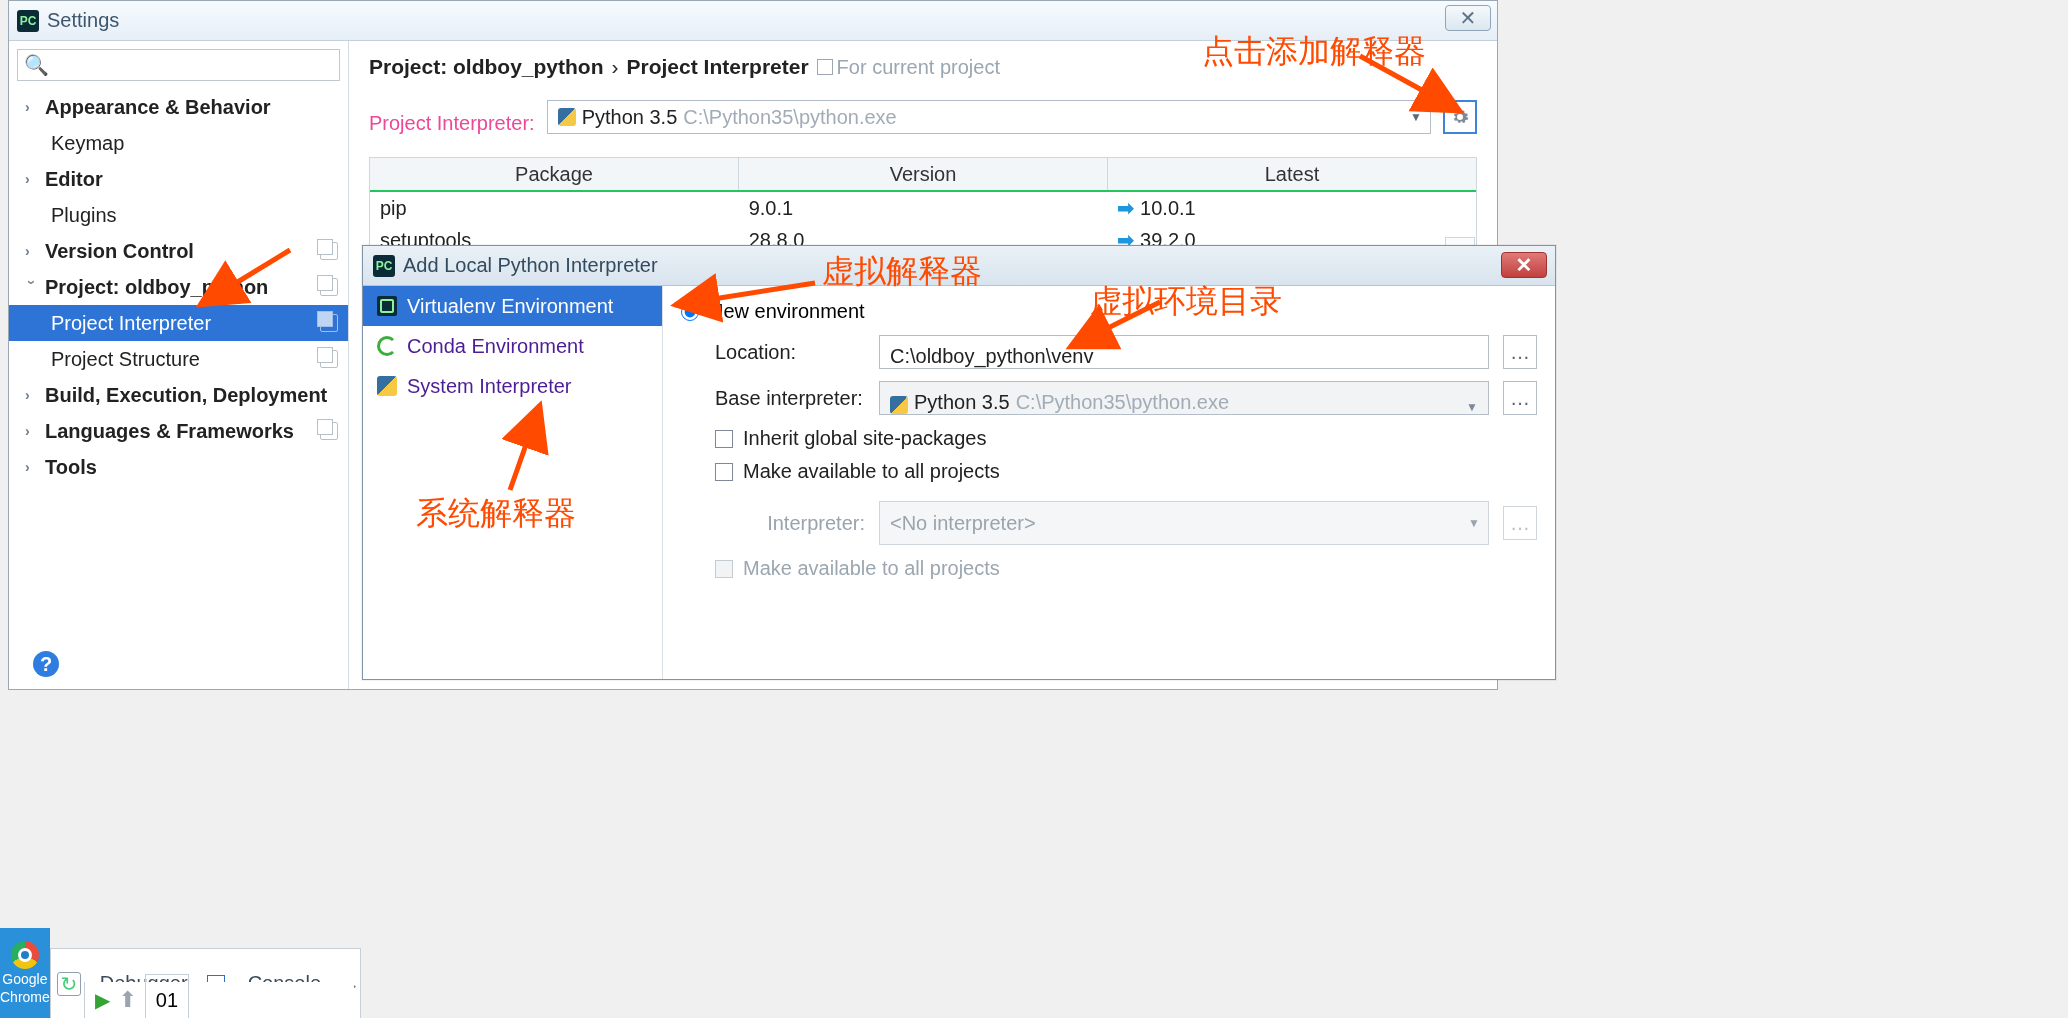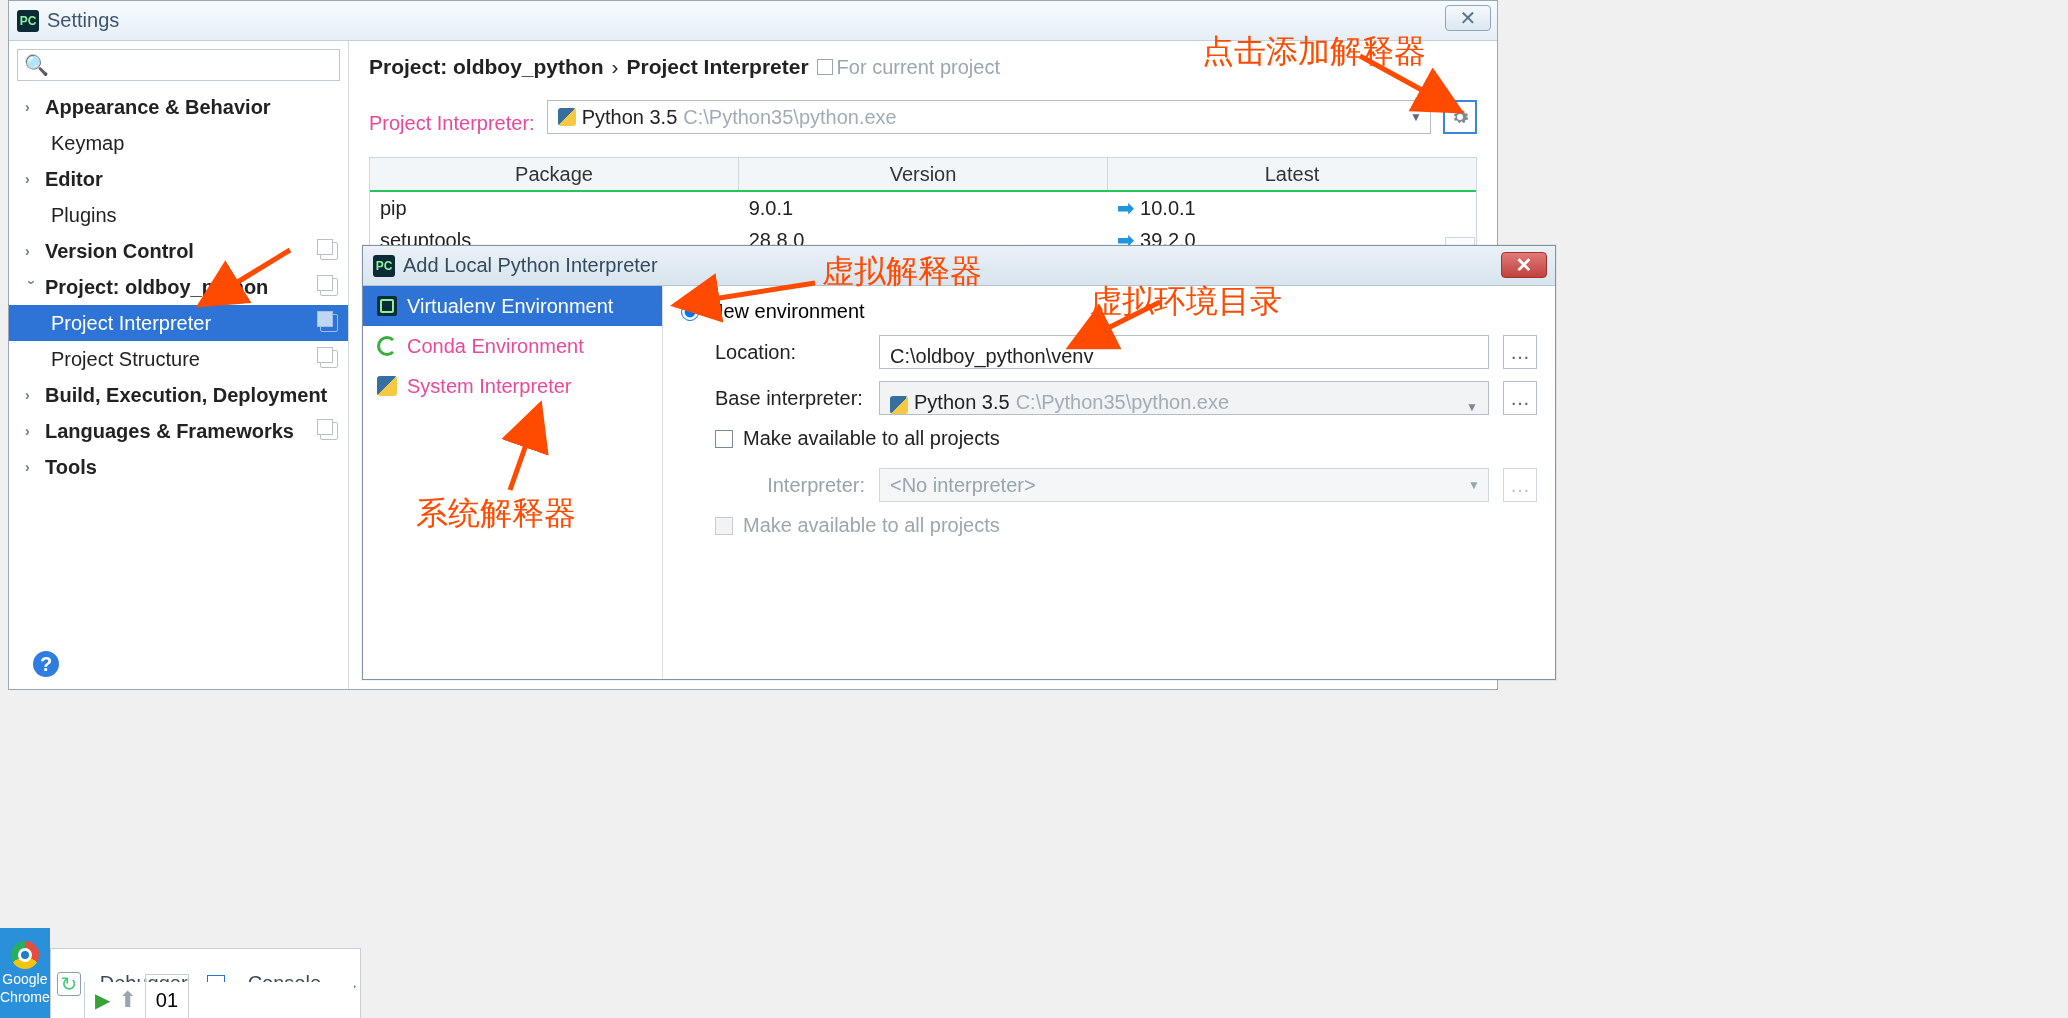--- a/index.html
+++ b/index.html
@@ -51,41 +51,41 @@
 .help-ic { position: absolute; left: 24px; bottom: 12px; width: 26px; height: 26px; border-radius: 50%; background: #2f7de0; color: #fff; display: flex; align-items: center; justify-content: center; font-weight: 700; }
 
 
 .dialog { position: absolute; left: 362px; top: 245px; width: 1194px; height: 435px; background: #fff; border: 1px solid #7f94a6; box-shadow: 0 0 0 1px rgba(0,0,0,.05); }
 .dialog-titlebar { height: 40px; background: linear-gradient(#eaf1f7,#d8e4ee); border-bottom: 1px solid #b6c4d0; display: flex; align-items: center; padding: 0 10px; }
 .dialog-titlebar .app-icon { width: 22px; height: 22px; background: #0b2b36; border-radius: 3px; display: inline-flex; align-items: center; justify-content: center; color: #8df29e; font-size: 12px; font-weight: 700; margin-right: 8px; }
 .dialog-titlebar .title { color: #344a5d; font-size: 20px; }
 .dialog-close { position: absolute; right: 8px; top: 6px; width: 46px; height: 26px; border-radius: 4px; background: linear-gradient(#e07a78,#c0413f); border: 1px solid #a23230; color: #fff; display: flex; align-items: center; justify-content: center; font-weight: 700; }
 .dialog-body { display: flex; height: calc(100% - 40px); }
 .dialog-left { width: 300px; border-right: 1px solid #d8e0e7; }
-.dlist-item { height: 40px; display: flex; align-items: center; padding-left: 14px; gap: 10px; cursor: pointer; color: #ec4899; }
+.dlist-item { height: 40px; display: flex; align-items: center; padding-left: 14px; gap: 10px; cursor: pointer; color: #4c1d95; }
 .dlist-item.selected { background: #2d74d6; color: #fff; }
 .dlist-item .ic { width: 20px; height: 20px; }
 
 .dialog-right { flex: 1; padding: 14px 18px; position: relative; }
 .radio-row { display: flex; align-items: center; gap: 10px; margin-bottom: 12px; }
 .radio-row input[type=radio] { width: 18px; height: 18px; }
 .form-row { display: flex; align-items: center; margin-bottom: 12px; padding-left: 34px; gap: 14px; }
 .form-row label { width: 150px; color: #222; }
 .form-row .field { flex: 1; height: 34px; border: 1px solid #b4bec8; padding: 0 10px; display: flex; align-items: flex-end; color: #222; background: #fff; }
 .form-row .field.disabled { background: #f1f3f5; color: #99a3ad; }
 .form-row .field .py-ic { margin-right: 6px; }
 .form-row .field .path { color: #a2acb7; }
 .form-row .browse { width: 34px; height: 34px; border: 1px solid #b4bec8; display: flex; align-items: center; justify-content: center; color: #55626e; }
 .chk-row { display: flex; align-items: center; gap: 10px; padding-left: 34px; margin-bottom: 10px; color: #222; }
 .chk-row.disabled { color: #9ba6b0; }
 .chk { width: 18px; height: 18px; border: 1px solid #7c8a97; background: #fff; }
 .chk.disabled { border-color: #c4ccd3; background: #f1f3f5; }
 .existing-block { margin-top: 18px; }
 .existing-block .form-row label { color: #99a3ad; text-align: right; }
-.interp-sel-dis { flex: 1; height: 34px; border: 1px solid #cfd6dc; background: #f4f6f8; color: #9aa4ae; padding: 16px 10px; display: flex; align-items: center; position: relative; }
+.interp-sel-dis { flex: 1; height: 44px; border: 1px solid #cfd6dc; background: #f4f6f8; color: #9aa4ae; padding: 16px 10px; display: flex; align-items: center; position: relative; }
 .interp-sel-dis .dd { position: absolute; right: 8px; color: #9aa4ae; font-size: 12px; }
 
 
 .anno { position: absolute; color: #ff4a00; font-size: 32px; font-weight: 500; font-family: "Microsoft YaHei","SimHei",sans-serif; pointer-events: none; }
 
 
 .taskbar { position: absolute; left: 0; bottom: 0; height: 90px; width: 360px; display: flex; align-items: flex-end; }
 .chrome-tile { width: 84px; height: 90px; background: #2a90d9; color: #fff; display: flex; flex-direction: column; align-items: center; justify-content: center; gap: 2px; font-size: 14px; }
 .chrome-dot { width: 28px; height: 28px; border-radius: 50%; background: conic-gradient(#e74c3c 0 120deg,#f1c40f 120deg 240deg,#27ae60 240deg 360deg); position: relative; }
 .chrome-dot::after { content: ""; position: absolute; inset: 7px; background: #1e7ec8; border-radius: 50%; border: 3px solid #fff; }
@@ -262,20 +262,24 @@
         <div class="field disabled">
           <span class="py-ic"></span>
           <span style="color:#222;margin-right:6px;">Python 3.5</span>
           <span class="path">C:\Python35\python.exe</span>
           <span style="margin-left:auto;color:#7c8a97;font-size:12px;">▼</span>
         </div>
         <div class="browse">…</div>
       </div>
       <div class="chk-row">
         <span class="chk"></span>
+        <span>Inherit global site-packages</span>
+      </div>
+      <div class="chk-row">
+        <span class="chk"></span>
         <span>Make available to all projects</span>
       </div>
 
       <div class="existing-block">
         <div class="form-row">
           <label>Interpreter:</label>
           <div class="interp-sel-dis">
             <span>&lt;No interpreter&gt;</span>
             <span class="dd">▼</span>
           </div>

